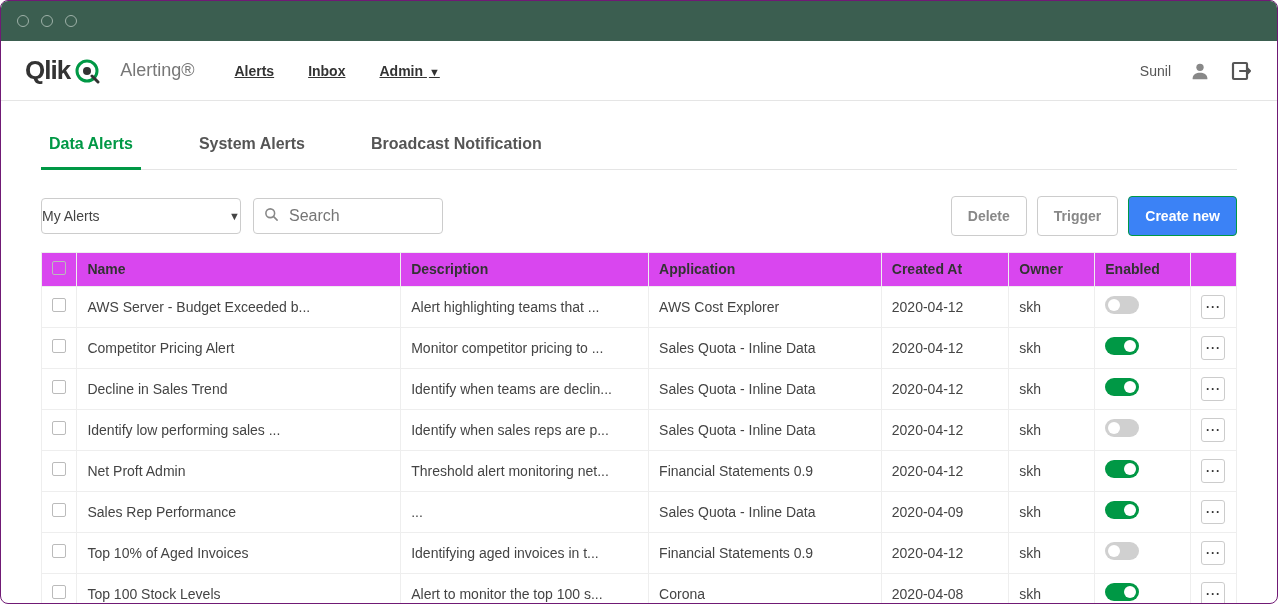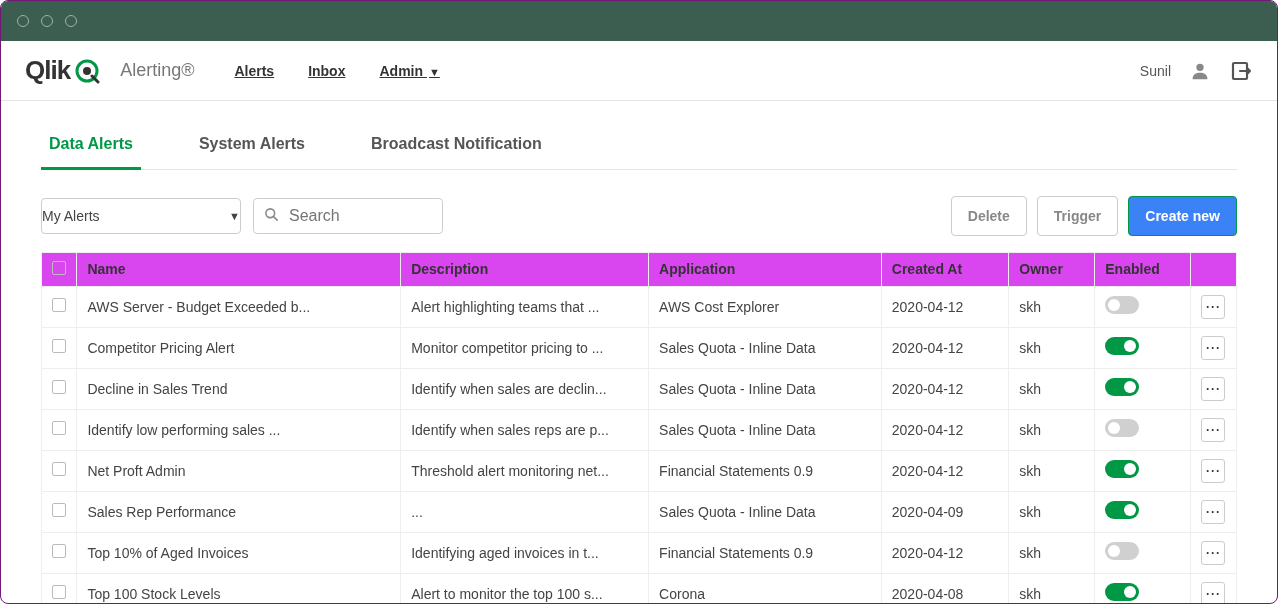--- a/index.html
+++ b/index.html
@@ -155,21 +155,21 @@
             <td class="col-desc">Monitor competitor pricing to ...</td>
             <td class="col-app">Sales Quota - Inline Data</td>
             <td class="col-created">2020-04-12</td>
             <td class="col-owner">skh</td>
             <td class="col-enabled"><span class="toggle on"><span class="knob"></span></span></td>
             <td class="col-actions"><span class="more">···</span></td>
           </tr>
           <tr>
             <td class="col-check"><span class="checkbox"></span></td>
             <td class="col-name">Decline in Sales Trend</td>
-            <td class="col-desc">Identify when sales are declin...</td>
+            <td class="col-desc">Identify when teams are declin...</td>
             <td class="col-app">Sales Quota - Inline Data</td>
             <td class="col-created">2020-04-12</td>
             <td class="col-owner">skh</td>
             <td class="col-enabled"><span class="toggle on"><span class="knob"></span></span></td>
             <td class="col-actions"><span class="more">···</span></td>
           </tr>
           <tr>
             <td class="col-check"><span class="checkbox"></span></td>
             <td class="col-name">Identify low performing sales ...</td>
             <td class="col-desc">Identify when sales reps are p...</td>

